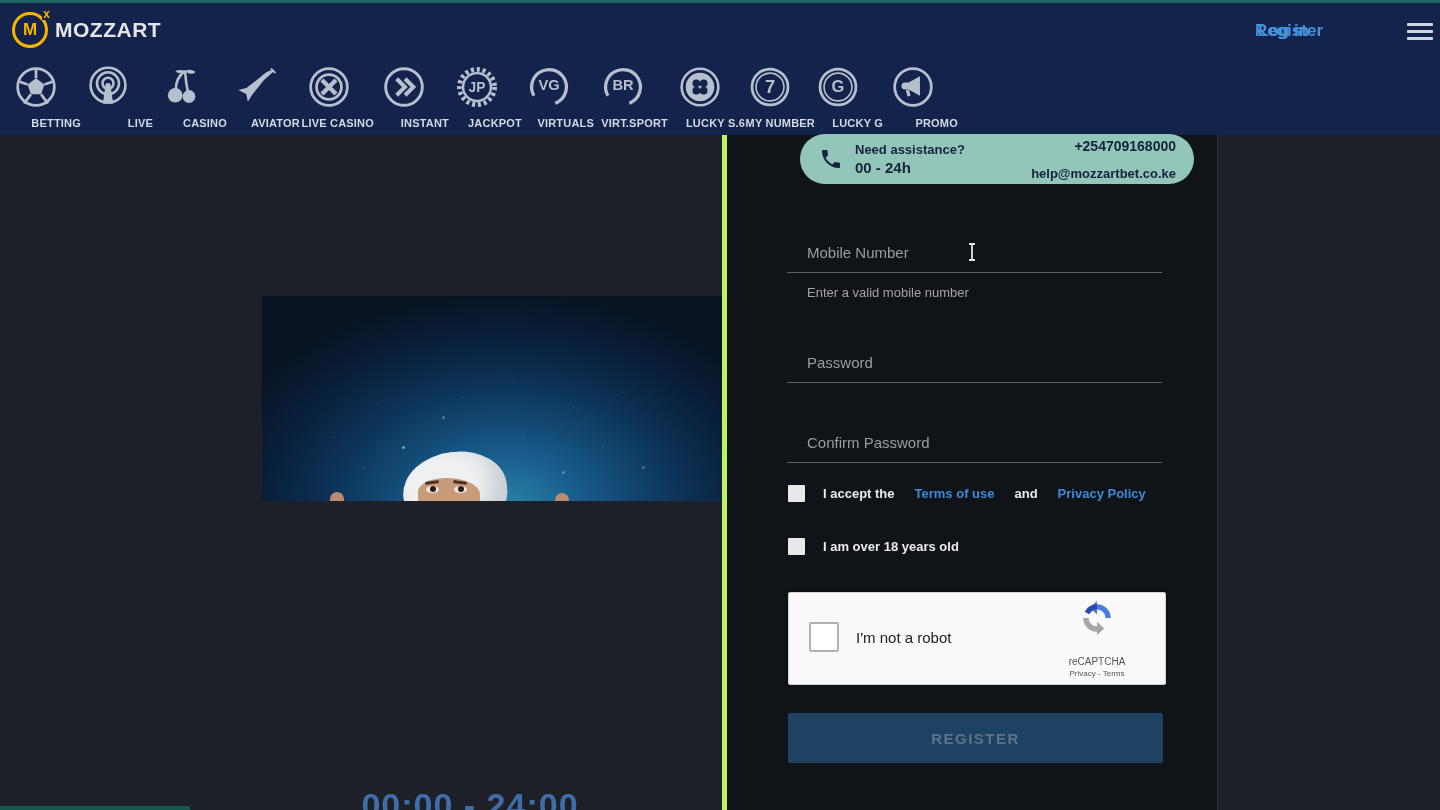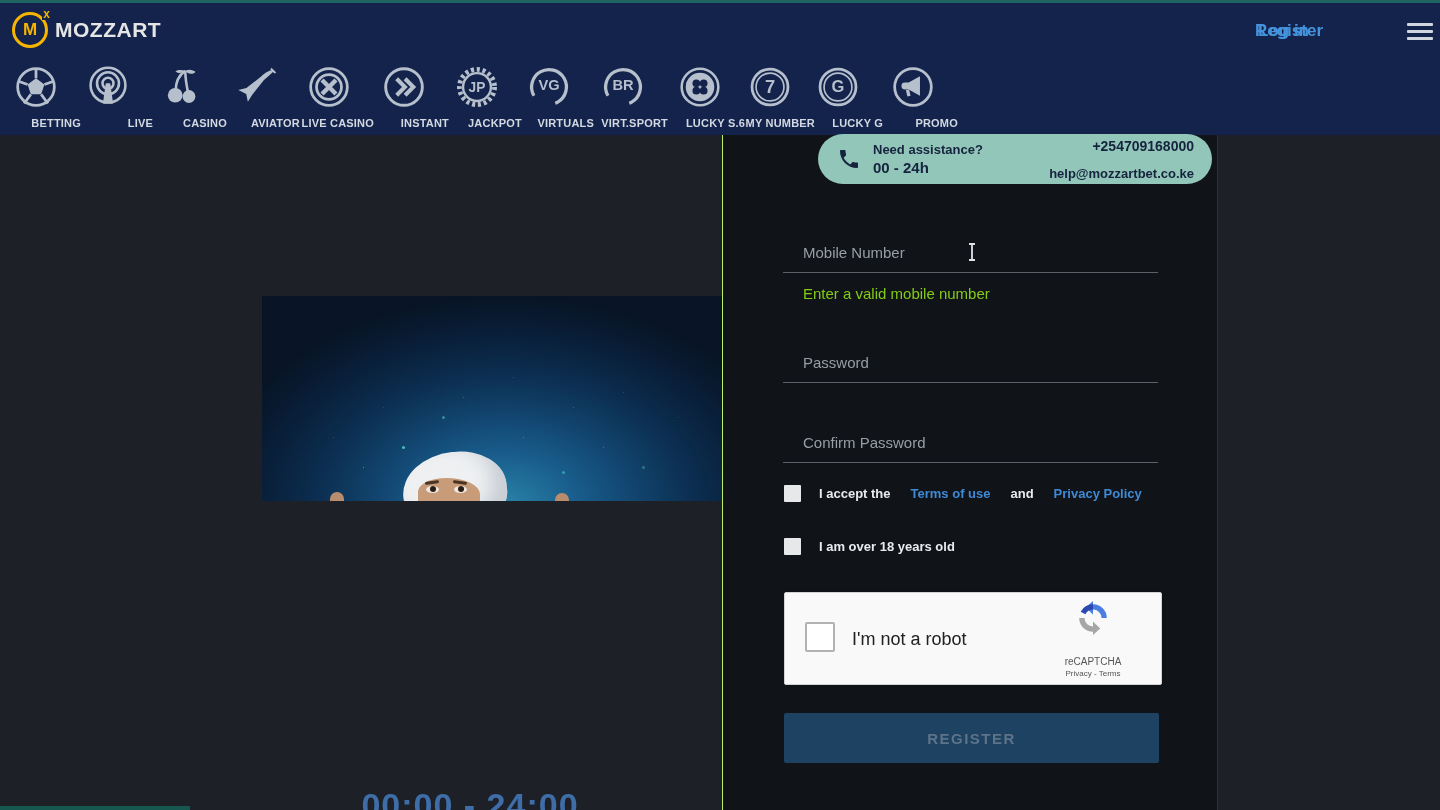--- a/index.html
+++ b/index.html
@@ -22,47 +22,47 @@
   .hdr-login{left:1258px;}
   .burger{position:absolute;left:1407px;top:20px;width:26px;height:17px;cursor:pointer;
     display:flex;flex-direction:column;justify-content:space-between;}
   .burger span{display:block;height:3px;background:#cfd6df;border-radius:1px;}
   
   .nav-item{position:absolute;top:60px;width:90px;text-align:right;cursor:pointer;}
   .nav-icon{height:48px;display:flex;align-items:center;justify-content:center;margin-bottom:6px;}
   .nav-label{color:#d3d9e2;font-size:11px;font-weight:bold;letter-spacing:.2px;white-space:nowrap;}
   .nav-icon svg{display:block;}
   
-  .banner{position:absolute;left:818px;top:134px;width:394px;height:50px;background:#92c6b8;
+  .banner{position:absolute;left:800px;top:134px;width:394px;height:50px;background:#92c6b8;
     border-radius:25px;display:flex;align-items:center;z-index:5;}
   .banner .phone-ic{margin-left:19px;width:24px;height:24px;flex:0 0 auto;}
   .banner-left{margin-left:12px;color:#16233f;}
   .banner-left .t1{font-size:13px;font-weight:bold;}
   .banner-left .t2{font-size:15px;font-weight:bold;margin-top:2px;}
   .banner-right{margin-left:auto;margin-right:18px;text-align:right;color:#16233f;}
   .banner-right .t1{font-size:14px;font-weight:bold;}
   .banner-right .t2{font-size:13px;font-weight:bold;margin-top:12px;}
   
   .panel{position:absolute;left:722px;top:135px;width:496px;height:675px;background:#101317;
-    border-left:1px solid #bef264;border-right:1px solid #2b2f37;box-sizing:border-box;}
+    border-left:5px solid #bef264;border-right:1px solid #2b2f37;box-sizing:border-box;}
   .fld{position:absolute;left:60px;width:375px;background:transparent;border:none;
     border-bottom:1px solid #5c6168;color:#e9ebee;font-size:15px;height:40px;
     padding:0 0 0 20px;box-sizing:border-box;outline:none;font-family:"Liberation Sans",sans-serif;}
   .fld::placeholder{color:#989ea6;opacity:1;}
-  .helper{position:absolute;left:80px;top:150px;color:#84cc16;font-size:15px;}
+  .helper{position:absolute;left:80px;top:150px;color:#a3a3a3;font-size:13px;}
   .chk-row{position:absolute;left:61px;display:flex;align-items:center;cursor:pointer;}
   .chk{width:17px;height:17px;background:#e6e8ea;border-radius:1px;flex:0 0 auto;}
   .chk-text{margin-left:18px;display:flex;gap:20px;font-size:13px;font-weight:bold;color:#e9ebee;white-space:nowrap;}
   .lnk{color:#3f8ad6;cursor:pointer;}
   
   .captcha{position:absolute;left:61px;top:457px;width:378px;height:93px;background:#f9f9f9;
     border:1px solid #d3d3d3;border-radius:2px;box-sizing:border-box;box-shadow:0 0 4px rgba(0,0,0,.2);}
   .cap-box{position:absolute;left:20px;top:29px;width:30px;height:30px;background:#fff;
     border:2px solid #b2b2b2;border-radius:2px;box-sizing:border-box;cursor:pointer;}
-  .cap-label{position:absolute;left:67px;top:36px;color:#212121;font-size:18px;}
+  .cap-label{position:absolute;left:67px;top:36px;color:#212121;font-size:15px;}
   .cap-logo{position:absolute;right:14px;top:8px;width:108px;text-align:center;}
   .cap-logo svg{width:34px;height:34px;}
   .cap-brand{font-size:10px;color:#555;margin-top:17px;}
   .cap-terms{font-size:8px;color:#555;margin-top:2px;}
   
   .register-btn{position:absolute;left:61px;top:578px;width:375px;height:50px;background:#1e4262;
     border:none;border-radius:2px;color:#5d7389;font-size:15px;font-weight:bold;
     letter-spacing:1.5px;cursor:pointer;font-family:"Liberation Sans",sans-serif;}
   
   .photo{position:absolute;left:262px;top:296px;width:468px;height:205px;overflow:hidden;

